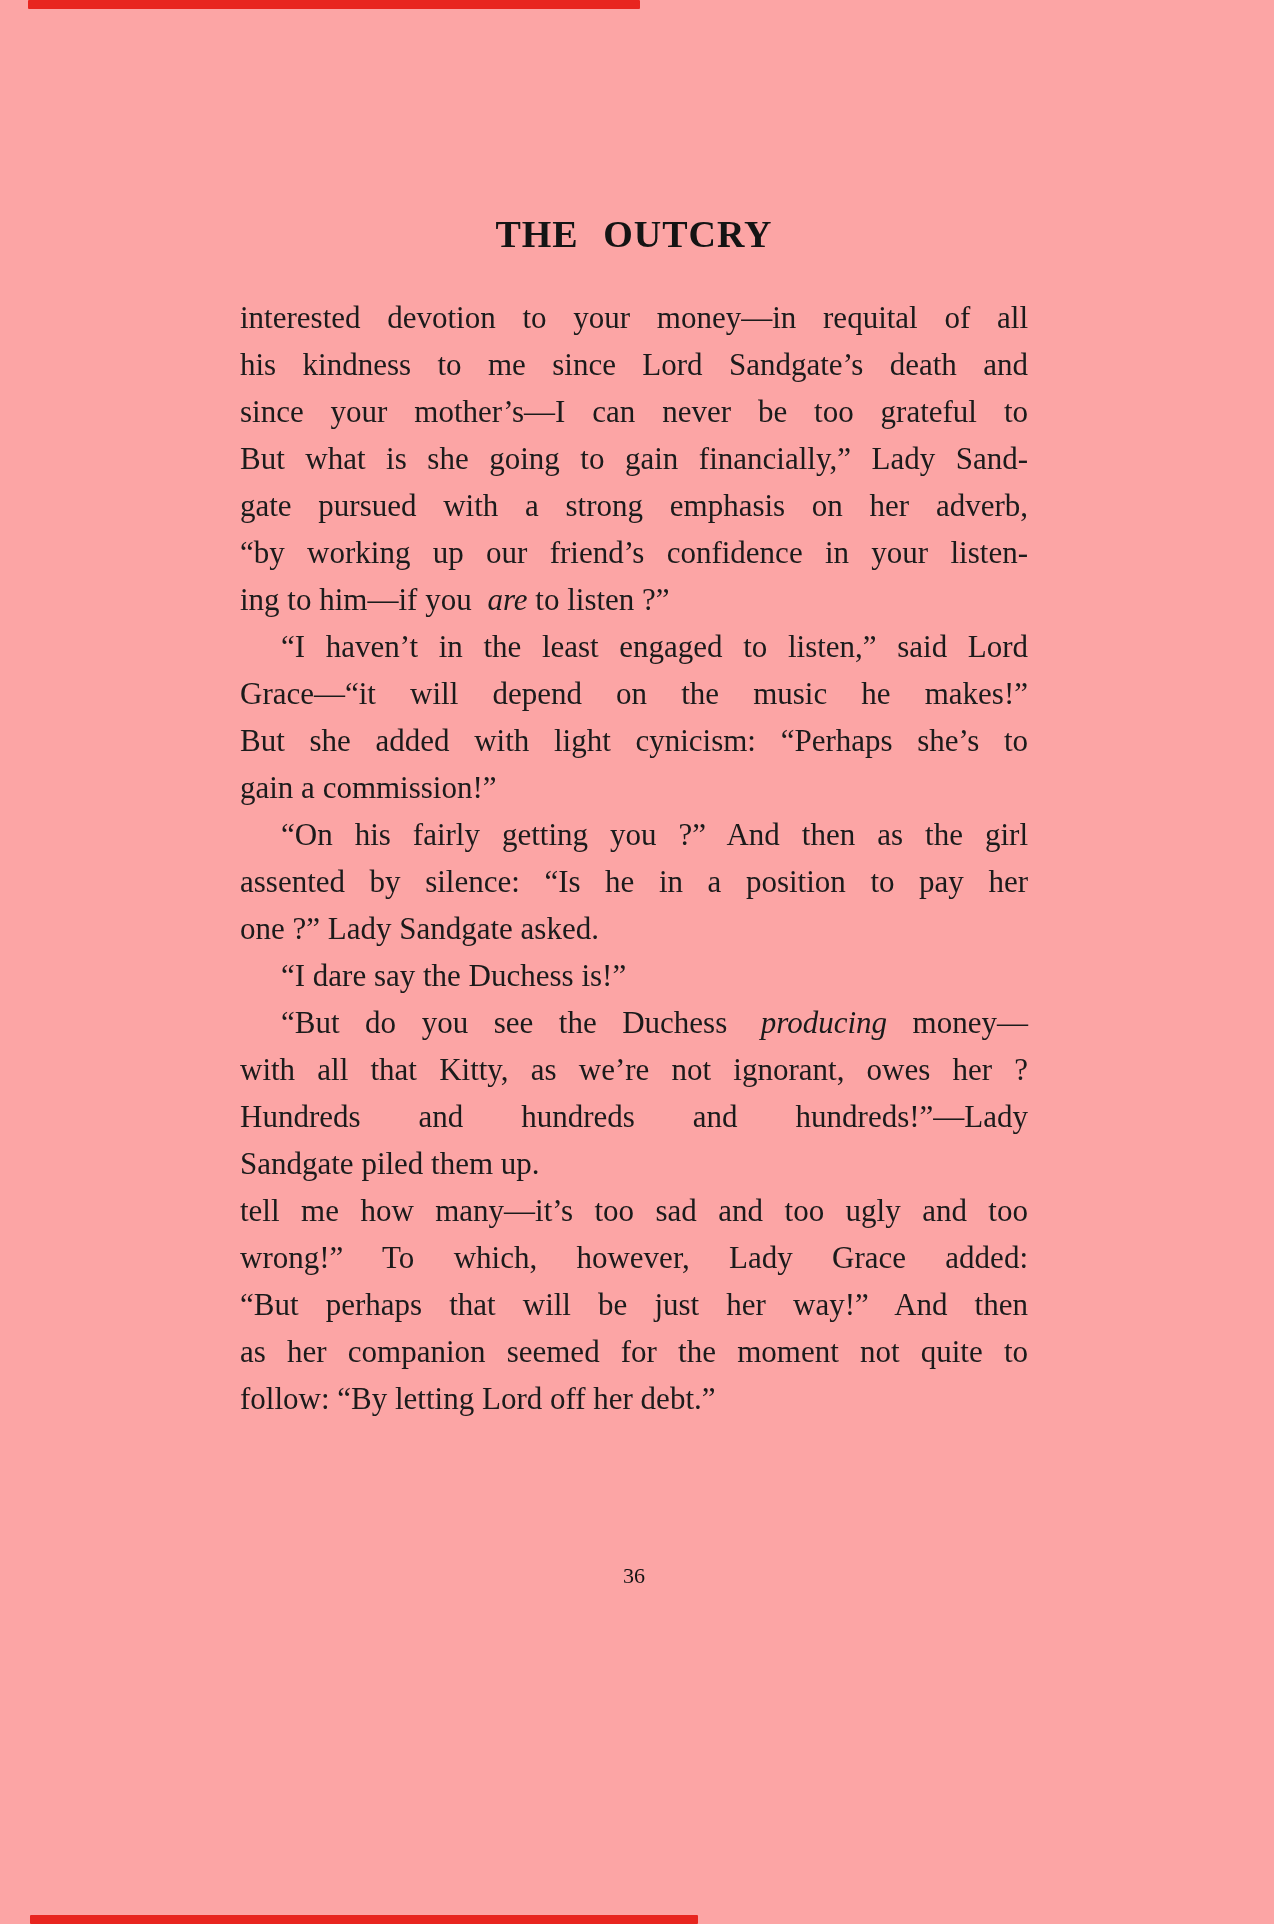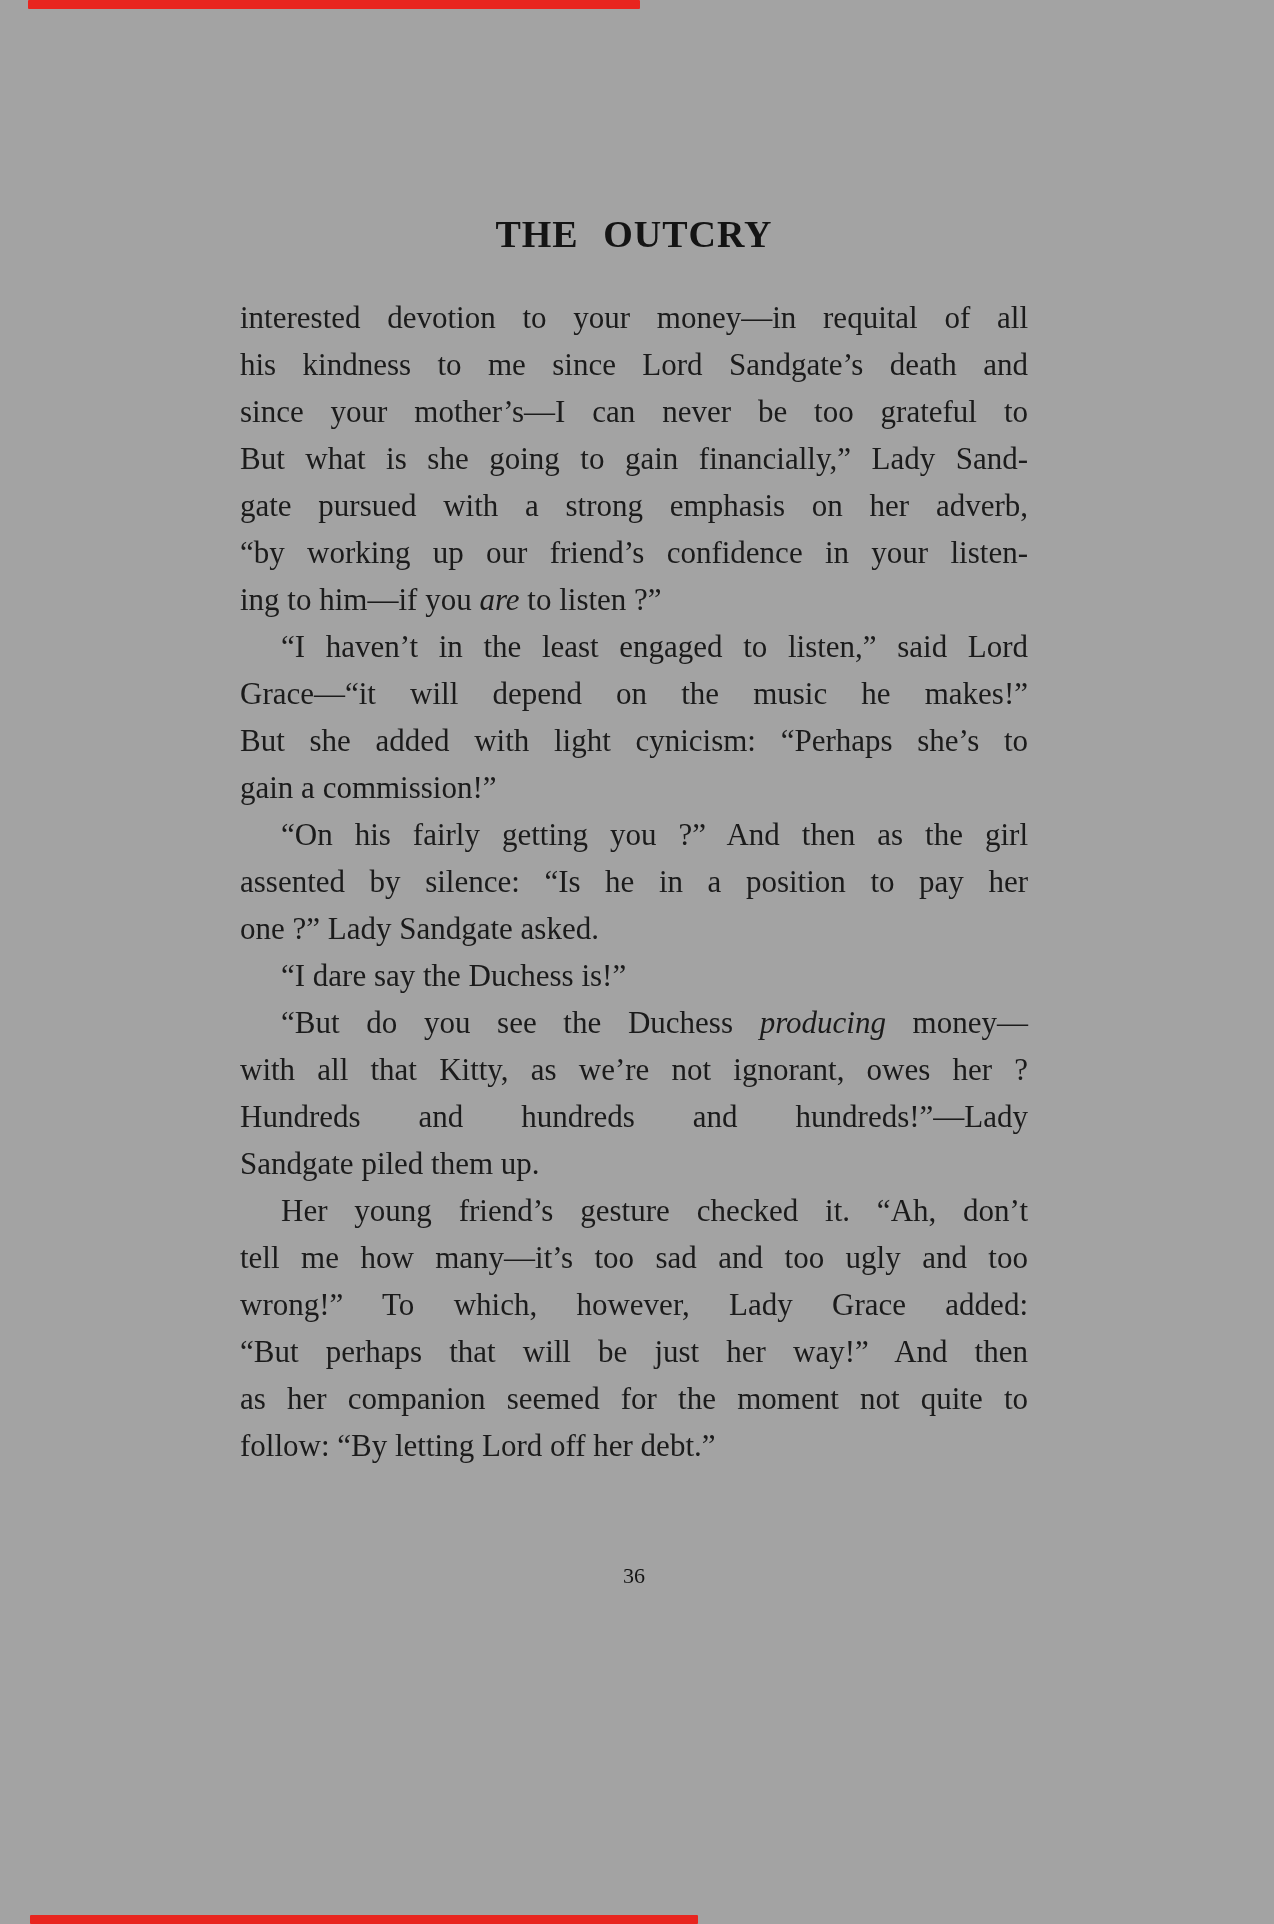--- a/index.html
+++ b/index.html
@@ -4,21 +4,21 @@
 <style>
   html, body {
     margin: 0;
     padding: 0;
     background: #ffffff;
   }
   .page {
     position: relative;
     width: 1274px;
     height: 1924px;
-    background: #a3a3a3;
+    background: #fca5a5;
     font-family: "Liberation Serif", serif;
     color: #1b1b1b;
     overflow: hidden;
   }
   .scan-strip {
     position: absolute;
     height: 9px;
     border-radius: 1px;
   }
   .scan-strip.top {
@@ -58,20 +58,21 @@
     text-align-last: justify;
     text-justify: inter-word;
   }
   .line.para-end {
     text-align-last: left;
   }
   .line.indent {
     padding-left: 41px;
   }
   .line em {
+    margin-left: 8px;
   }
   .page-number {
     position: absolute;
     top: 1556px;
     left: 240px;
     width: 788px;
     text-align: center;
     font-size: 22px;
     line-height: 40px;
     color: #141414;
@@ -98,21 +99,20 @@
       <div class="line">But she added with light cynicism: “Perhaps she’s to</div>
       <div class="line para-end">gain a commission!”</div>
       <div class="line indent">“On his fairly getting you ?”  And then as the girl</div>
       <div class="line">assented by silence: “Is he in a position to pay her</div>
       <div class="line para-end">one ?” Lady Sandgate asked.</div>
       <div class="line indent para-end">“I dare say the Duchess is!”</div>
       <div class="line indent">“But do you see the Duchess <em>producing</em> money—</div>
       <div class="line">with all that Kitty, as we’re not ignorant, owes her ?</div>
       <div class="line">Hundreds and hundreds and hundreds!”—Lady</div>
       <div class="line para-end">Sandgate piled them up.</div>
-      <div class="line indent">Her young friend’s gesture checked it.  “Ah, don’t</div>
       <div class="line">tell me how many—it’s too sad and too ugly and too</div>
       <div class="line">wrong!”  To which, however, Lady Grace added:</div>
       <div class="line">“But perhaps that will be just her way!”  And then</div>
       <div class="line">as her companion seemed for the moment not quite to</div>
       <div class="line para-end">follow: “By letting Lord off her debt.”</div>
     </div>
 
   <div class="page-number">36</div>
 
   <div class="scan-strip bottom" style="background: rgb(232, 37, 31);"></div>

